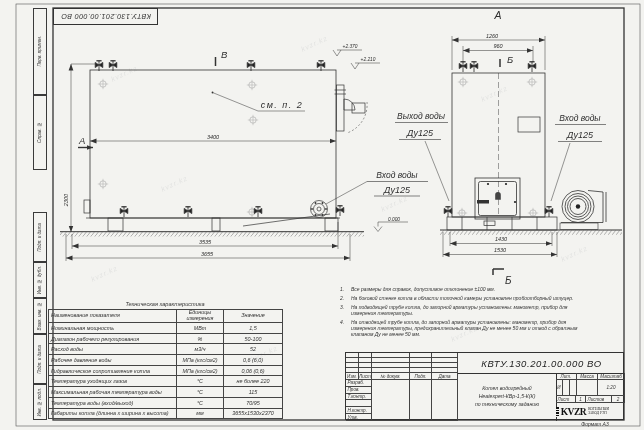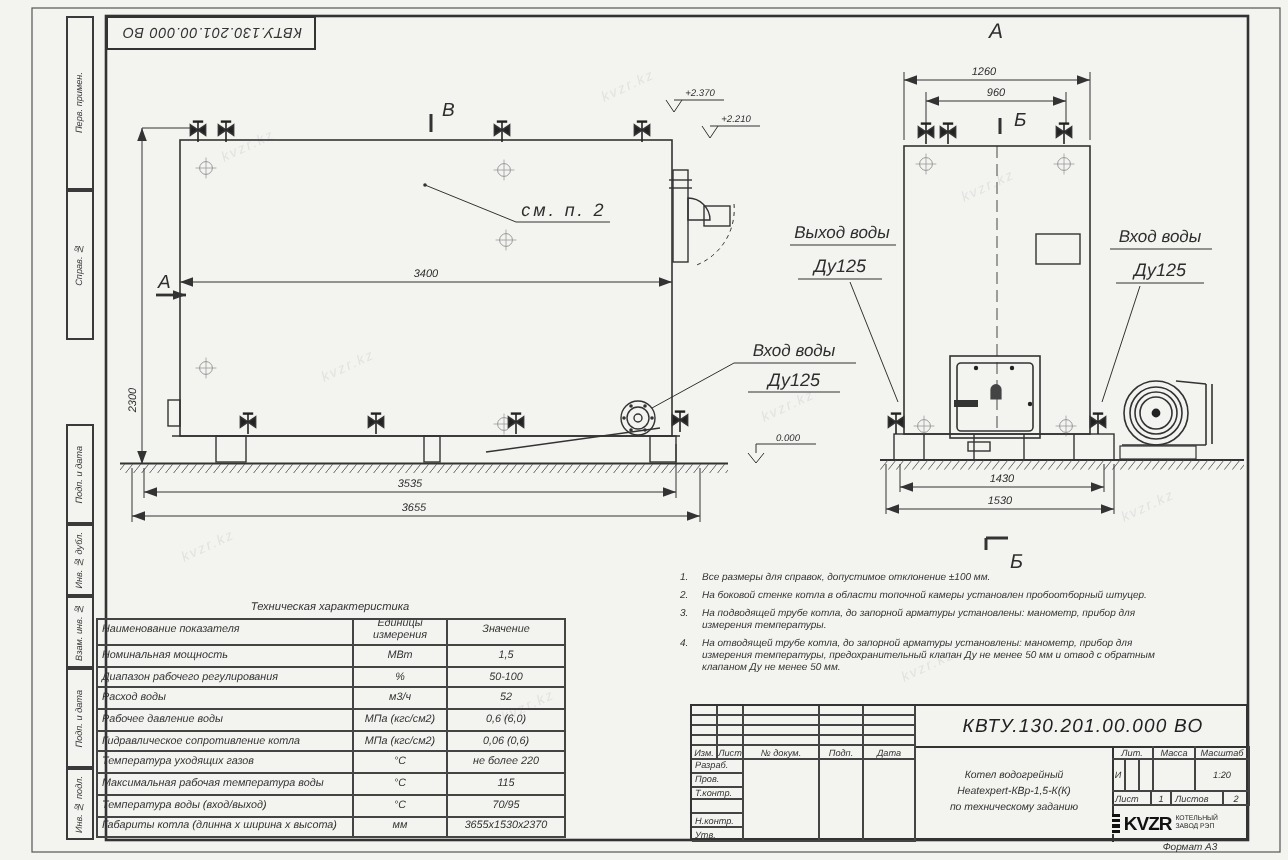--- a/index.html
+++ b/index.html
@@ -41,21 +41,21 @@
         box-sizing:border-box;font-size:4.6px;font-style:italic;overflow:hidden;
         display:flex;align-items:center;padding-left:1.5px;}
   #tb .cc{justify-content:center;padding-left:0;}
   #docnum{position:absolute;left:112px;top:0;width:167px;height:20px;border-bottom:0.9px solid #333;
         display:flex;align-items:center;justify-content:center;font-size:9.5px;
         font-style:italic;letter-spacing:0.6px;color:#222;}
   #tbname{position:absolute;left:112px;top:20px;width:98px;height:48px;border-right:0.8px solid #333;
         display:flex;flex-direction:column;align-items:center;justify-content:center;
         font-size:5.2px;font-style:italic;line-height:1.5;text-align:center;color:#333;}
   #logo{position:absolute;left:210px;top:50px;width:53px;height:18px;
-        display:flex;align-items:center;gap:2px;}
+        display:flex;align-items:center;gap:2px;font-family:Liberation Serif, serif;}
   #logo .mark{width:11px;height:10px;background:
         repeating-linear-gradient(#111 0 1.6px,#f3f3f0 1.6px 2.6px);}
   #logo .kv{font-weight:bold;font-size:9.5px;letter-spacing:-0.5px;color:#111;font-style:normal;}
   #logo .co{font-size:3.4px;line-height:1.15;color:#222;font-style:normal;}
   #fmt{left:560px;top:421px;width:70px;font-size:5px;font-style:italic;color:#333;text-align:center;}
 </style>
 </head>
 <body>
 
 <div id="sheet">

